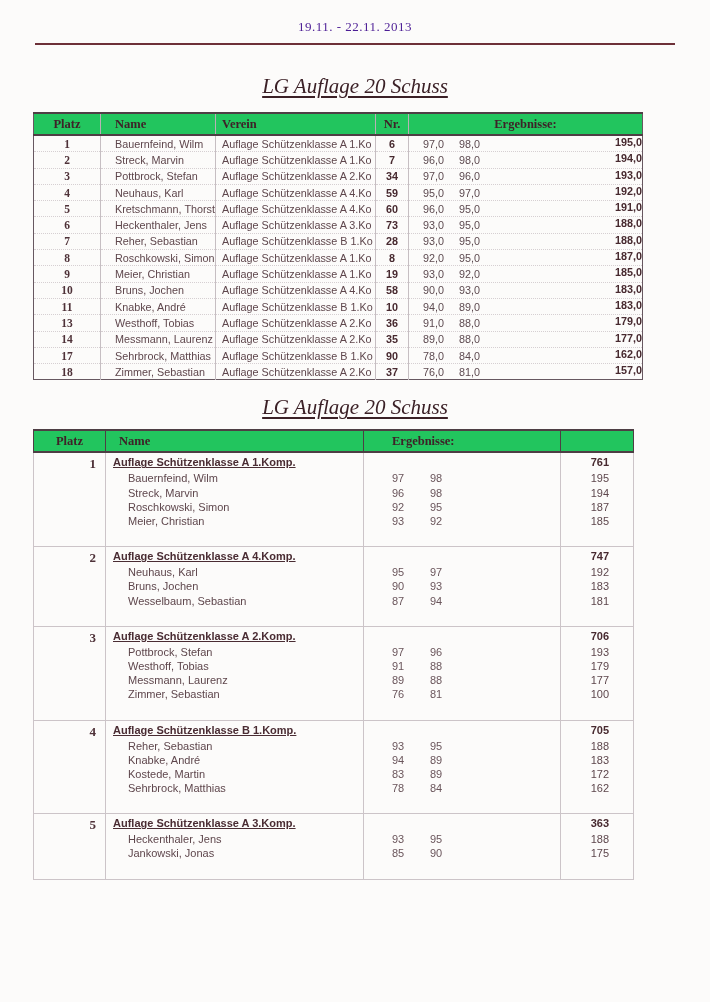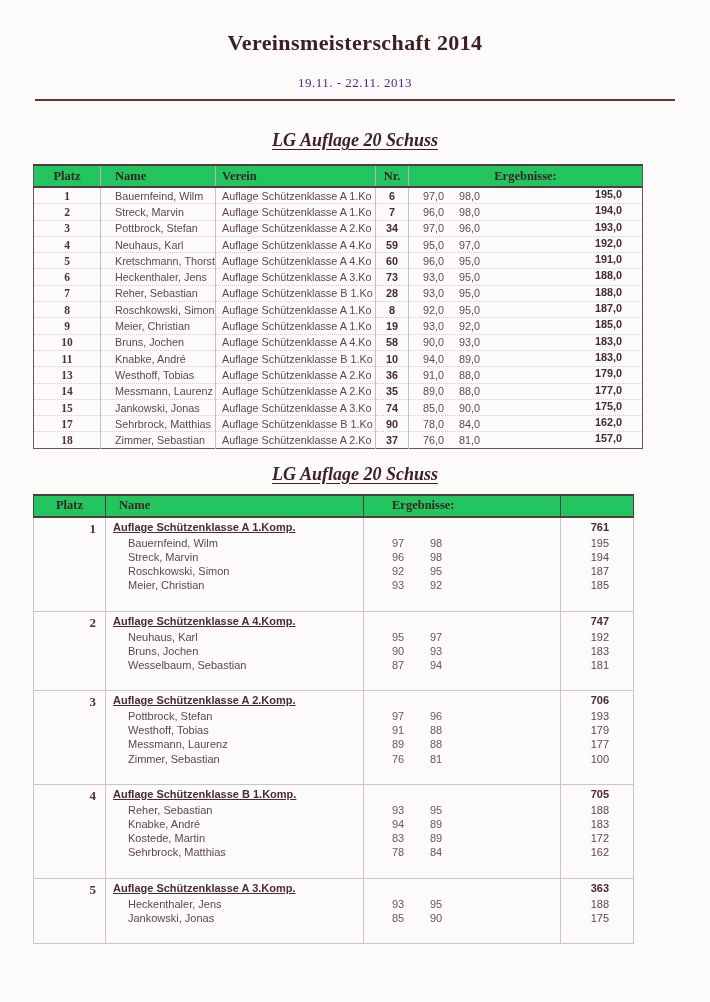--- a/index.html
+++ b/index.html
@@ -13,21 +13,21 @@
     margin:0;padding-top:30px;text-align:center;
     font-size:22px;font-weight:bold;letter-spacing:.4px;color:#3b2026;
   }
   .date-range{
     margin-top:19px;text-align:center;font-size:13px;color:#4c1d95;letter-spacing:.5px;
   }
   .rule{
     margin:8px 35px 0 35px;border:none;border-top:2.5px solid #6d3038;height:0;
   }
   .section-heading{
-    margin:29px 0 0 0;text-align:center;font-size:18px;font-weight:bold;font-style:italic;
+    margin:29px 0 0 0;text-align:center;font-size:21px;font-weight:normal;font-style:italic;
     color:#3b2026;
   }
   .section-heading span{text-decoration:underline;text-underline-offset:3px;}
   .section-heading.second{margin-top:15px;}
 
   
   table{border-collapse:collapse;table-layout:fixed;}
   thead th{
     background:#22c55e;height:20px;font-size:12.5px;font-weight:bold;color:#3e2228;
     border-top:2px solid #4e3e44;border-bottom:2px solid #4e3e44;padding:0;
@@ -40,21 +40,21 @@
     color:#5e464c;border-bottom:1px dotted #d6cfd2;white-space:nowrap;overflow:hidden;
   }
   .t1 td + td{border-left:1px solid #c6bec2;}
   .t1 .c-platz{text-align:center;font-family:"Liberation Serif",serif;font-size:11.5px;font-weight:bold;color:#4e3138;}
   .t1 .c-name{padding-left:14px;}
   .t1 .c-verein{padding-left:6px;}
   .t1 .c-nr{text-align:center;font-weight:bold;color:#47292f;}
   .t1 .c-erg{position:relative;}
   .t1 .s1{display:inline-block;margin-left:14px;width:36px;color:#5d4a50;}
   .t1 .s2{display:inline-block;color:#5d4a50;}
-  .t1 .tot{position:absolute;right:20px;top:0;font-weight:bold;color:#47292f;}
+  .t1 .tot{position:absolute;right:0;top:0;font-weight:bold;color:#47292f;}
   .t1 th.h-name{text-align:left;padding-left:14px;}
   .t1 th.h-verein{text-align:left;padding-left:6px;}
 
   
   .t2{width:600px;margin:9px 0 0 33px;border-left:1px solid #ccc4c8;border-right:1px solid #ccc4c8;}
   .t2 thead th{border-left:1.5px solid #4e3e44;border-right:1.5px solid #4e3e44;}
   .t2 thead th + th{border-left:1px solid #b9b1b5;}
   .t2 th.h-name{text-align:left;padding-left:13px;}
   .t2 th.h-erg{text-align:left;padding-left:28px;}
   .t2 td{
@@ -71,21 +71,20 @@
   .t2 .c2-scores{padding-left:28px;color:#6a555b;}
   .t2 .ms{display:inline-block;width:38px;}
   .t2 .c2-total{text-align:right;padding-right:24px;color:#5d464c;}
   .t2 .c2-total.g{font-weight:bold;color:#47292f;}
 </style>
 </head>
 <body>
 
 <div class="page">
 
-  <h1 class="title">Vereinsmeisterschaft 2014</h1>
   <div class="date-range">19.11. - 22.11. 2013</div>
   <hr class="rule">
 
   <h2 class="section-heading"><span>LG Auflage 20 Schuss</span></h2>
 
   <table class="t1">
     <colgroup>
       <col style="width:67px">
         <col style="width:115px">
         <col style="width:160px">
@@ -226,29 +225,20 @@
   <tr>
     <td class="c-platz">14</td>
     <td class="c-name">Messmann, Laurenz</td>
     <td class="c-verein">Auflage Schützenklasse A 2.Ko</td>
     <td class="c-nr">35</td>
     <td class="c-erg">
       <span class="s1">89,0</span><span class="s2">88,0</span><span class="tot">177,0</span>
     </td>
   </tr>
 
-  <tr>
-    <td class="c-platz">15</td>
-    <td class="c-name">Jankowski, Jonas</td>
-    <td class="c-verein">Auflage Schützenklasse A 3.Ko</td>
-    <td class="c-nr">74</td>
-    <td class="c-erg">
-      <span class="s1">85,0</span><span class="s2">90,0</span><span class="tot">175,0</span>
-    </td>
-  </tr>
 
 
   <tr>
     <td class="c-platz">17</td>
     <td class="c-name">Sehrbrock, Matthias</td>
     <td class="c-verein">Auflage Schützenklasse B 1.Ko</td>
     <td class="c-nr">90</td>
     <td class="c-erg">
       <span class="s1">78,0</span><span class="s2">84,0</span><span class="tot">162,0</span>
     </td>

